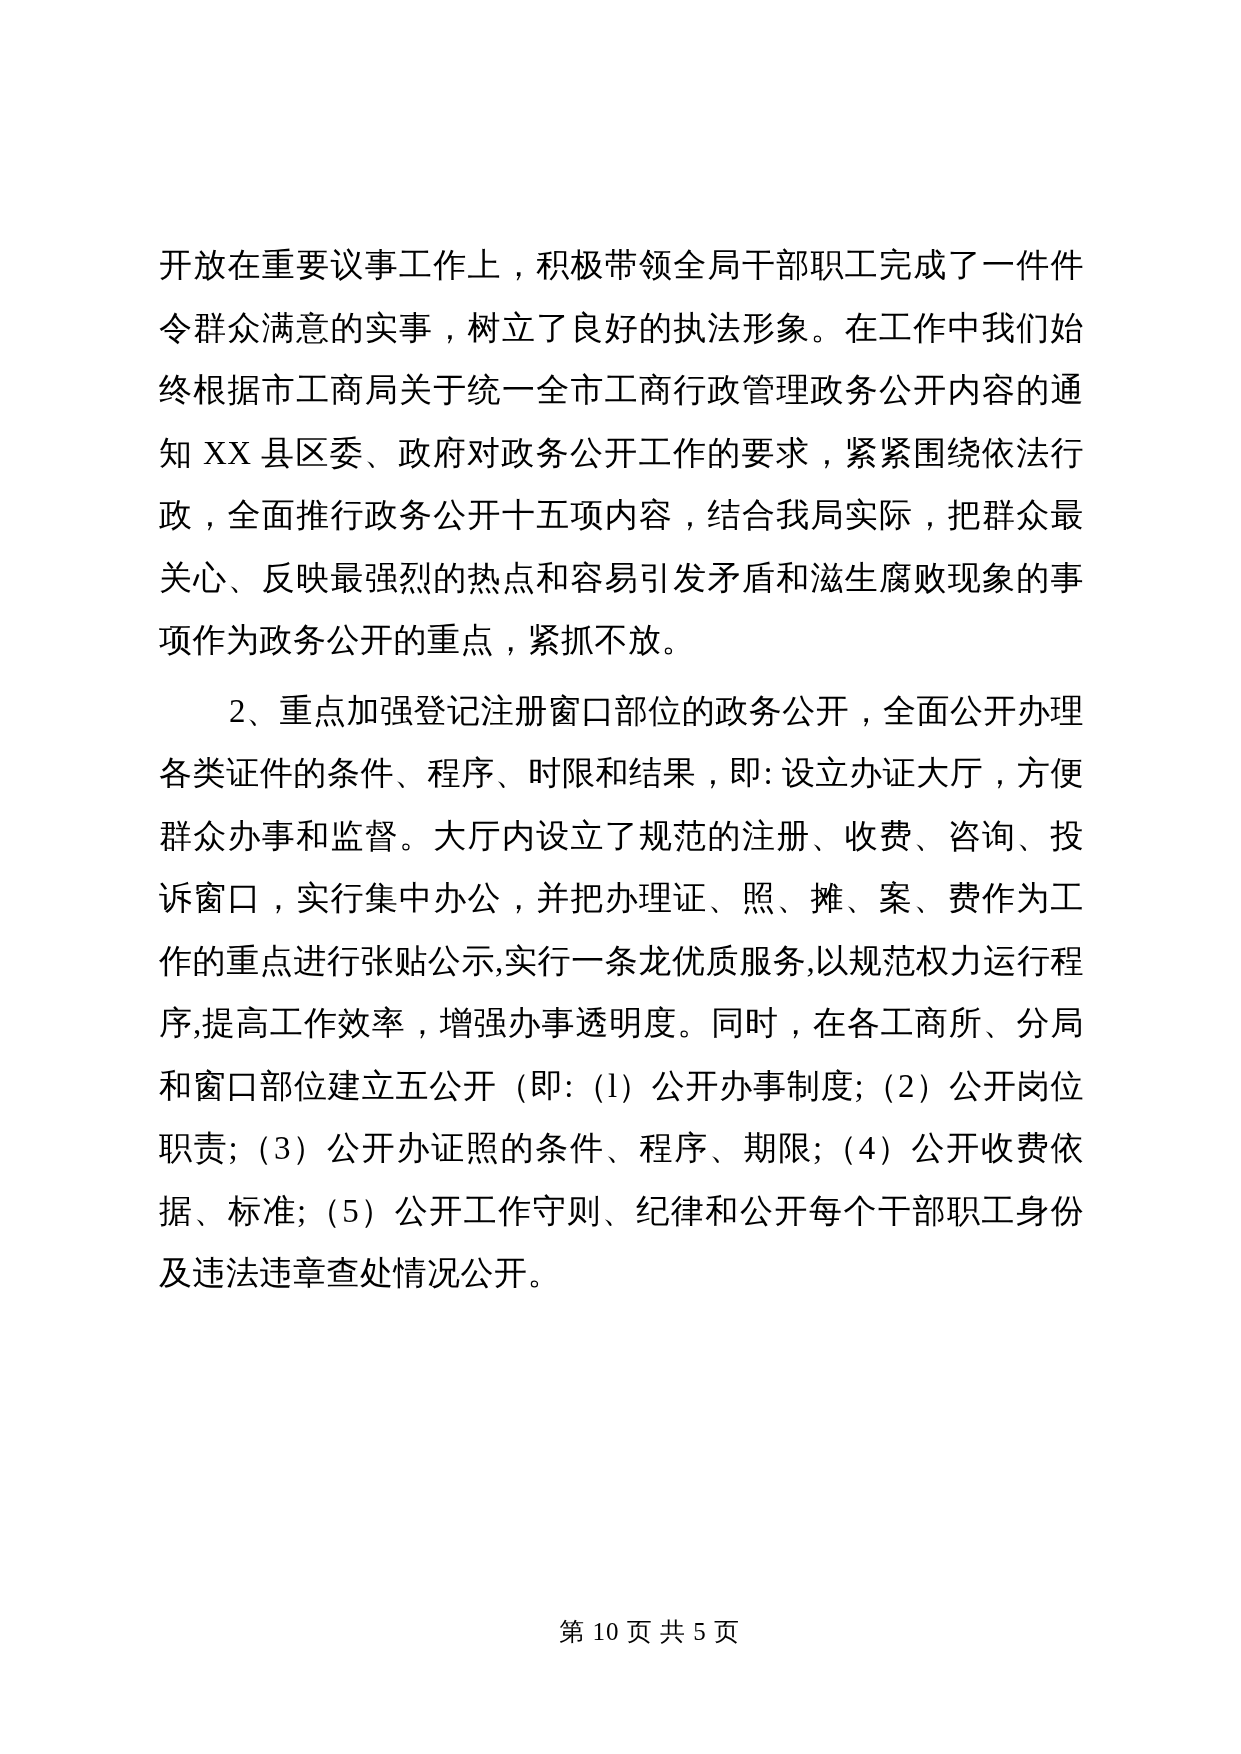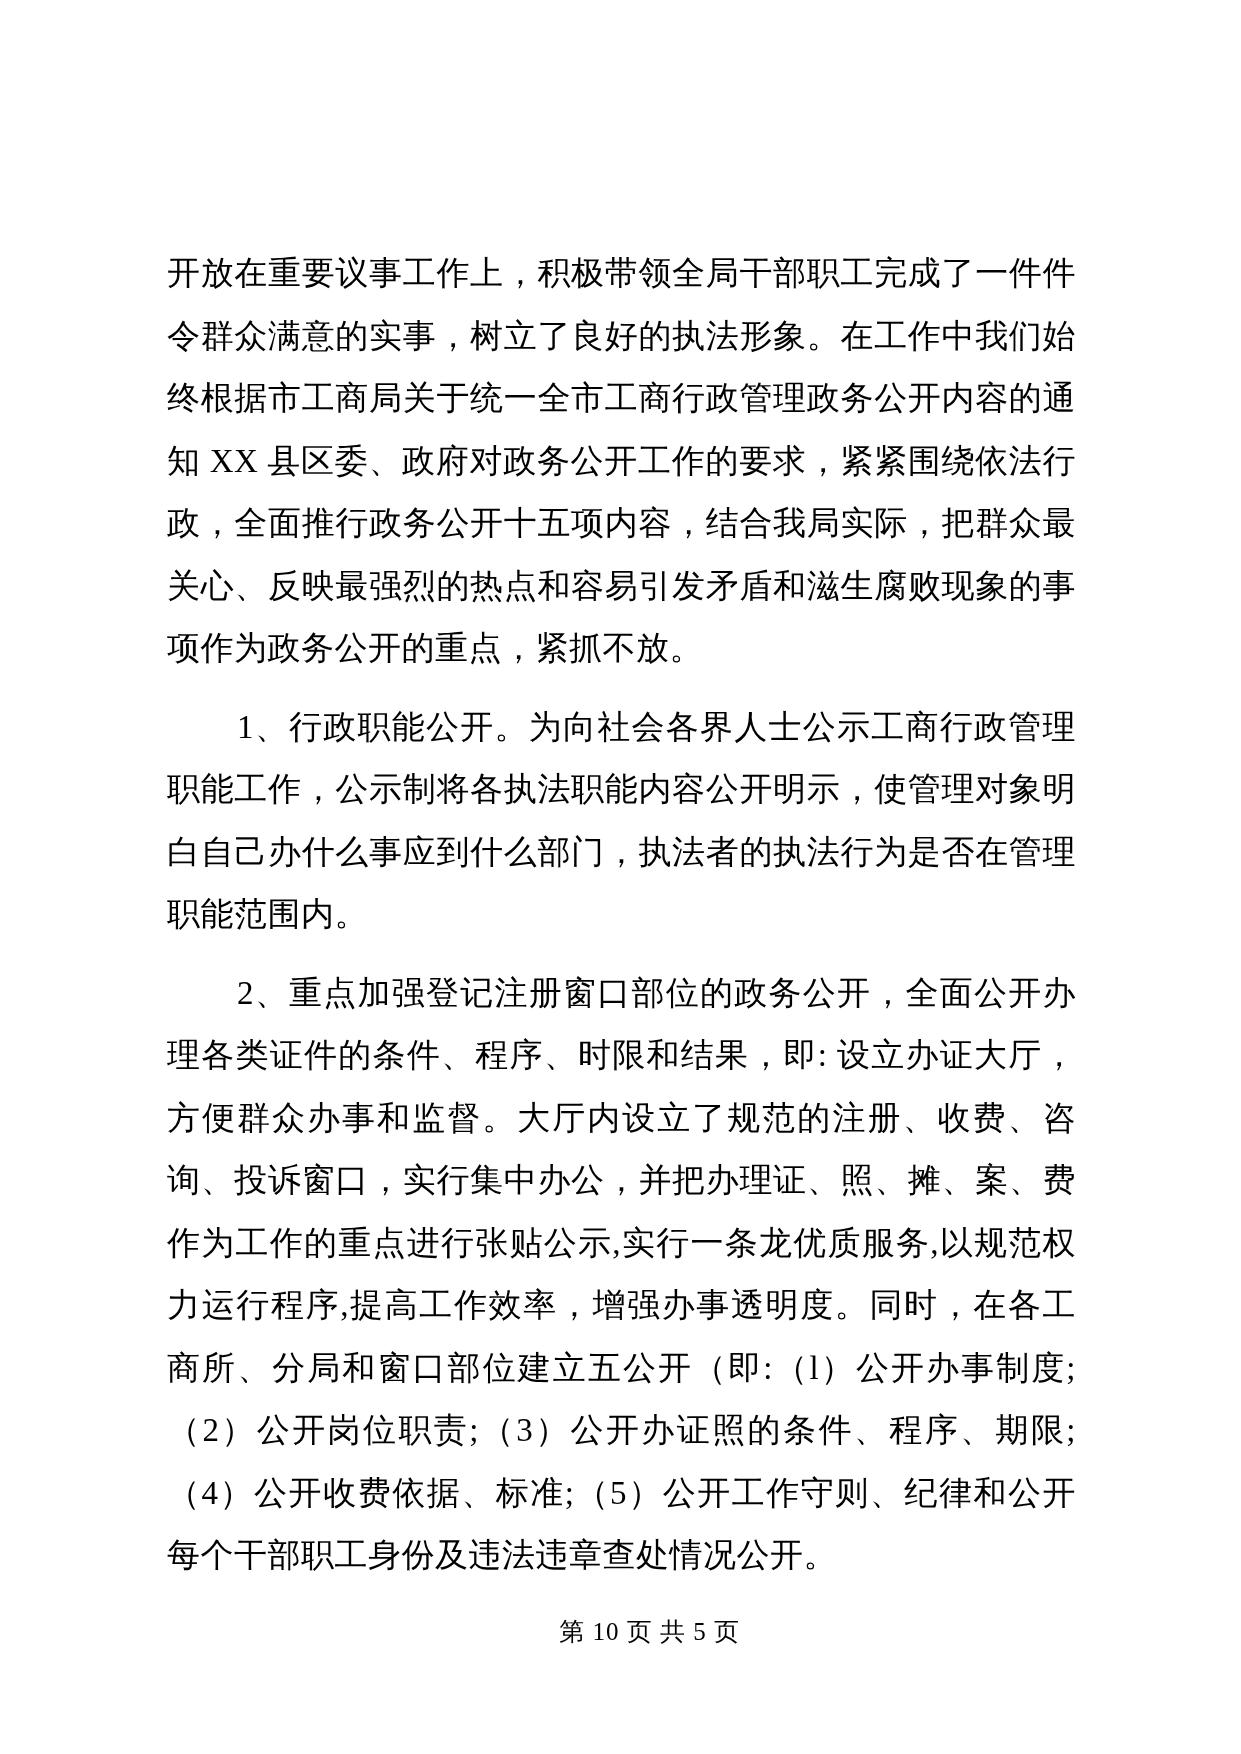--- a/index.html
+++ b/index.html
@@ -21,21 +21,21 @@
     left: 151px;
     top: 226px;
     width: 941px;
     color: #000000;
     font-size: 33px;
     line-height: 62.5px;
     text-align: justify;
     letter-spacing: 0.5px;
   }
   .para {
-    margin: 16px;
+    margin: 8px;
     padding: 0;
     word-break: break-all;
     text-justify: inter-character;
   }
   .para.indented {
     text-indent: 70px;
   }
   .footer {
     position: absolute;
     top: 1616px;
@@ -49,21 +49,20 @@
     letter-spacing: 1px;
   }
 </style>
 </head>
 <body>
 
 <div class="page">
 
   <div class="doc-body">
     <p class="para">开放在重要议事工作上，积极带领全局干部职工完成了一件件令群众满意的实事，树立了良好的执法形象。在工作中我们始终根据市工商局关于统一全市工商行政管理政务公开内容的通知 XX 县区委、政府对政务公开工作的要求，紧紧围绕依法行政，全面推行政务公开十五项内容，结合我局实际，把群众最关心、反映最强烈的热点和容易引发矛盾和滋生腐败现象的事项作为政务公开的重点，紧抓不放。</p>
-    <p class="para indented">1、行政职能公开。为向社会各界人士公示工商行政管理职能工作，公示制将各执法职能内容公开明示，使管理对象明白自己办什么事应到什么部门，执法者的执法行为是否在管理职能范围内。</p>
     <p class="para indented">2、重点加强登记注册窗口部位的政务公开，全面公开办理各类证件的条件、程序、时限和结果，即: 设立办证大厅，方便群众办事和监督。大厅内设立了规范的注册、收费、咨询、投诉窗口，实行集中办公，并把办理证、照、摊、案、费作为工作的重点进行张贴公示,实行一条龙优质服务,以规范权力运行程序,提高工作效率，增强办事透明度。同时，在各工商所、分局和窗口部位建立五公开（即:（l）公开办事制度;（2）公开岗位职责;（3）公开办证照的条件、程序、期限;（4）公开收费依据、标准;（5）公开工作守则、纪律和公开每个干部职工身份及违法违章查处情况公开。</p>
   </div>
 
   <div class="footer">
     <span>第 10 页 共 5 页</span>
   </div>
 
 </div>
 
 </body></html>

